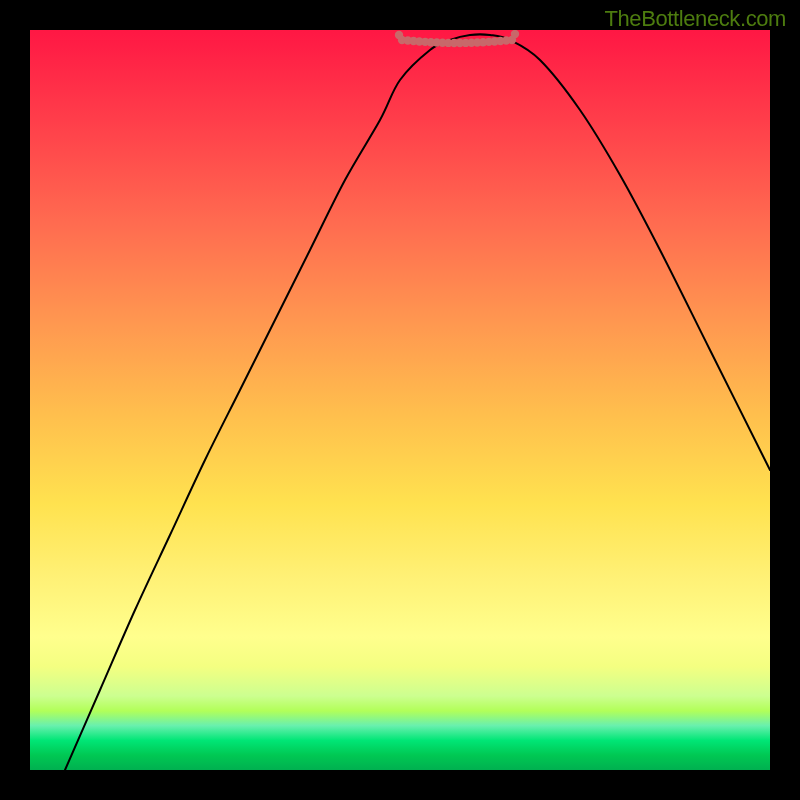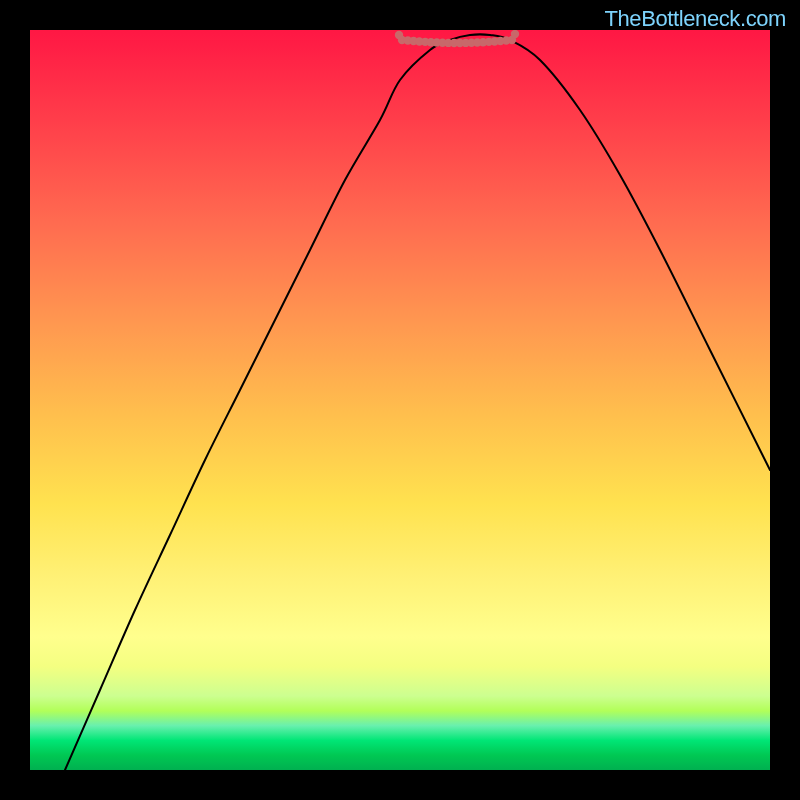--- a/index.html
+++ b/index.html
@@ -10,21 +10,21 @@
     font-family: Arial, Helvetica, sans-serif;
     position: relative;
     overflow: hidden;
   }
   .watermark {
     position: absolute;
     top: 6px;
     right: 14px;
     font-size: 22px;
     font-weight: 400;
-    color: #7dd3fc;
+    color: #4d7c0f;
     letter-spacing: -0.4px;
     z-index: 10;
   }
   .plot-frame {
     position: absolute;
     left: 30px;
     top: 30px;
     width: 740px;
     height: 740px;
     overflow: hidden;

